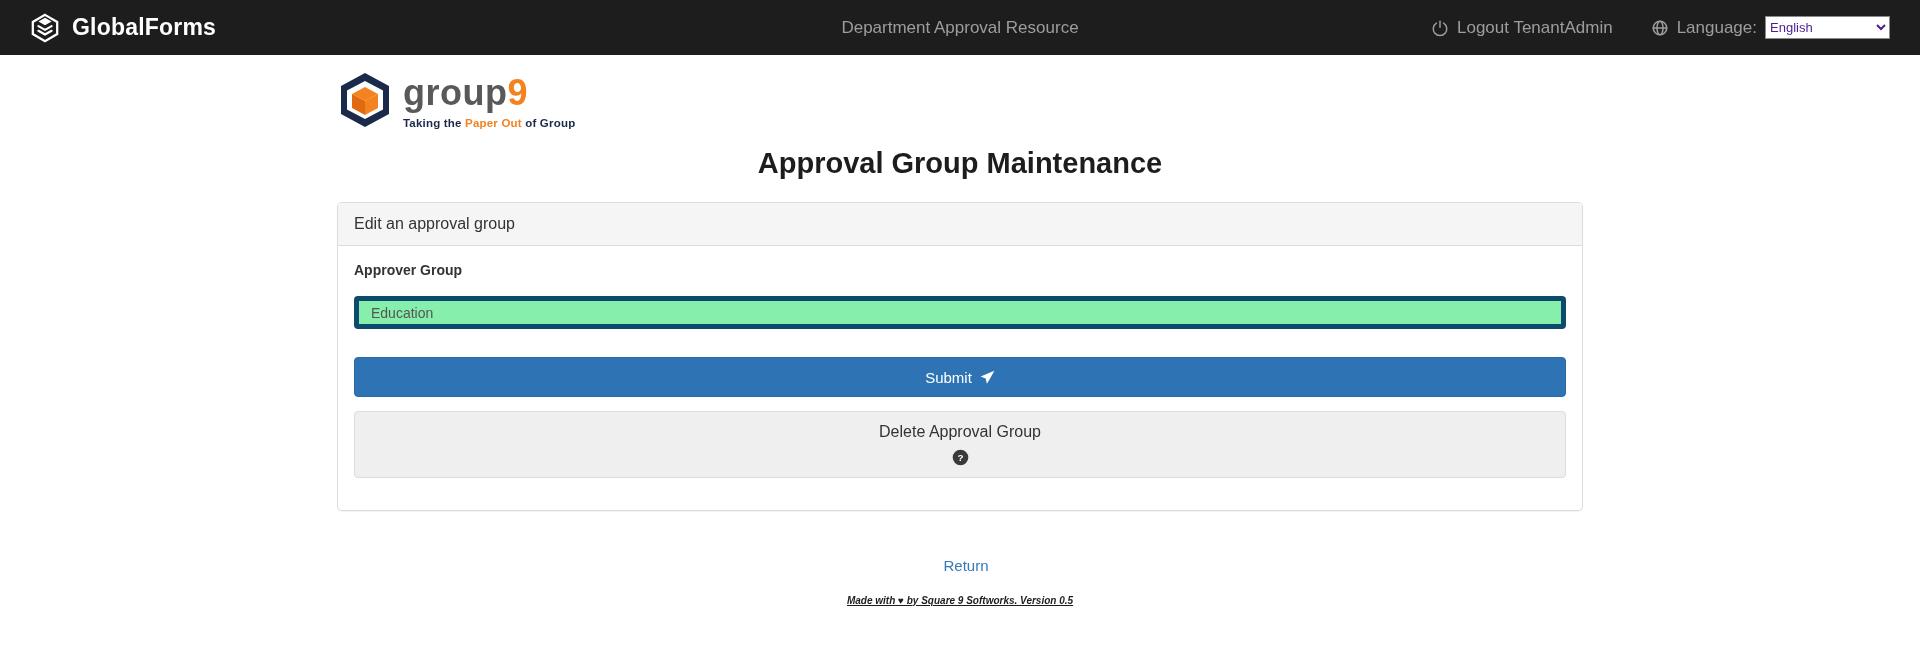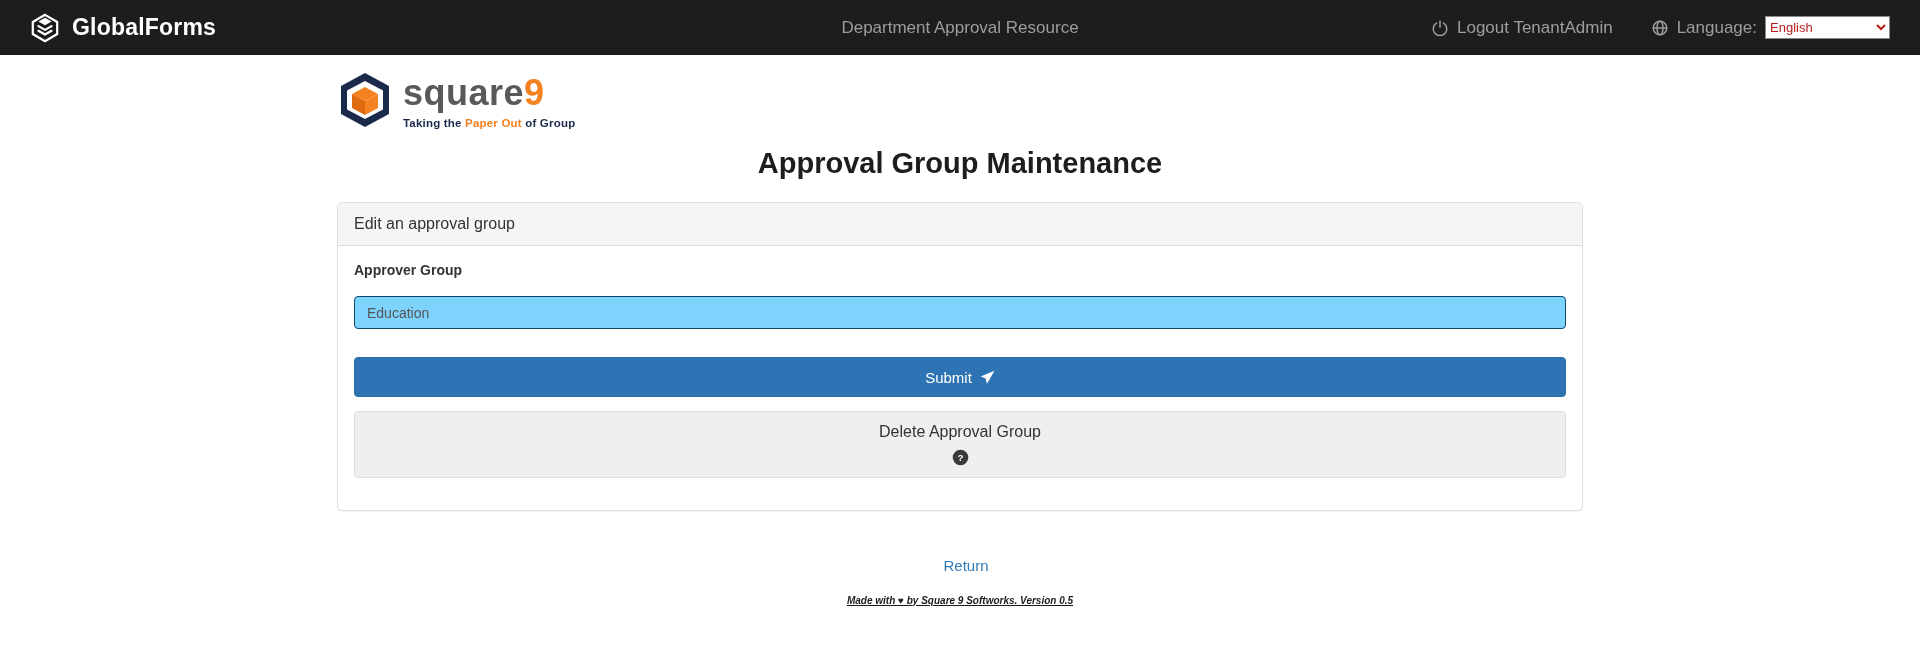--- a/index.html
+++ b/index.html
@@ -28,21 +28,21 @@
   .nav-right { margin-left: auto; display: flex; align-items: center; gap: 10px; font-size: 17px; }
   .nav-link { display: flex; align-items: center; gap: 8px; color: #9d9d9d; text-decoration: none; cursor: pointer; }
   .nav-lang { display: flex; align-items: center; gap: 8px; margin-left: 28px; }
   .lang-select {
     width: 125px;
     height: 23px;
     font-size: 13px;
     font-family: "Liberation Sans", sans-serif;
     border: 1px solid #8a8a8a;
     background: #ffffff;
-    color: #b91c1c;
+    color: #4c1d95;
   }
   .icon-stroke { stroke: #9d9d9d; fill: none; stroke-width: 2; stroke-linecap: round; }
 
   
   .container { width: 1246px; margin: 0 auto; position: relative; }
 
   
   .s9-logo { display: flex; align-items: flex-start; gap: 10px; padding-top: 16px; }
   .s9-hex { width: 56px; height: 58px; }
   .s9-words { display: flex; flex-direction: column; margin-top: 4px; }
@@ -80,23 +80,23 @@
   .panel-body { padding: 16px 16px 32px 16px; }
 
   .form-label { display: block; font-size: 14px; font-weight: bold; color: #333; margin-bottom: 18px; }
   .form-input {
     width: 100%;
     height: 33px;
     padding: 6px 12px;
     font-size: 14px;
     font-family: "Liberation Sans", sans-serif;
     color: #555;
-    border: 1px solid #0c4a6e;
+    border: 5px solid #0c4a6e;
     border-radius: 4px;
-    background: #7dd3fc;
+    background: #86efac;
   }
 
   .submit-btn {
     width: 100%;
     margin-top: 28px;
     height: 40px;
     background: #2e74b5;
     border: 1px solid #2a6aa6;
     border-radius: 4px;
     color: #ffffff;
@@ -186,21 +186,21 @@
       <svg viewBox="0 0 56 58" width="56" height="58">
         <path d="M28 2 L52 15 L52 43 L28 56 L4 43 L4 15 Z" fill="#1b2a4a"></path>
         <path d="M28 10 L46 19.5 L46 38.5 L28 48 L10 38.5 L10 19.5 Z" fill="#ffffff"></path>
         <path d="M28 16 L41 23 L28 30 L15 23 Z" fill="#f58220"></path>
         <path d="M15 23 L28 30 L28 44 L15 37 Z" fill="#e06a10"></path>
         <path d="M41 23 L28 30 L28 44 L41 37 Z" fill="#f58220"></path>
       </svg>
     </span>
     <span class="s9-words">
       <span class="s9-wordmark">
-        <span class="s9-word-gray">square</span><span class="s9-word-orange">9</span>
+        <span class="s9-word-gray">group</span><span class="s9-word-orange">9</span>
       </span>
       <span class="s9-tagline">
         <span>Taking the </span><span class="tag-orange">Paper Out</span><span> of Group</span>
       </span>
     </span>
   </div>
 
   <h1 class="page-heading">Approval Group Maintenance</h1>
 
   <section class="panel">

